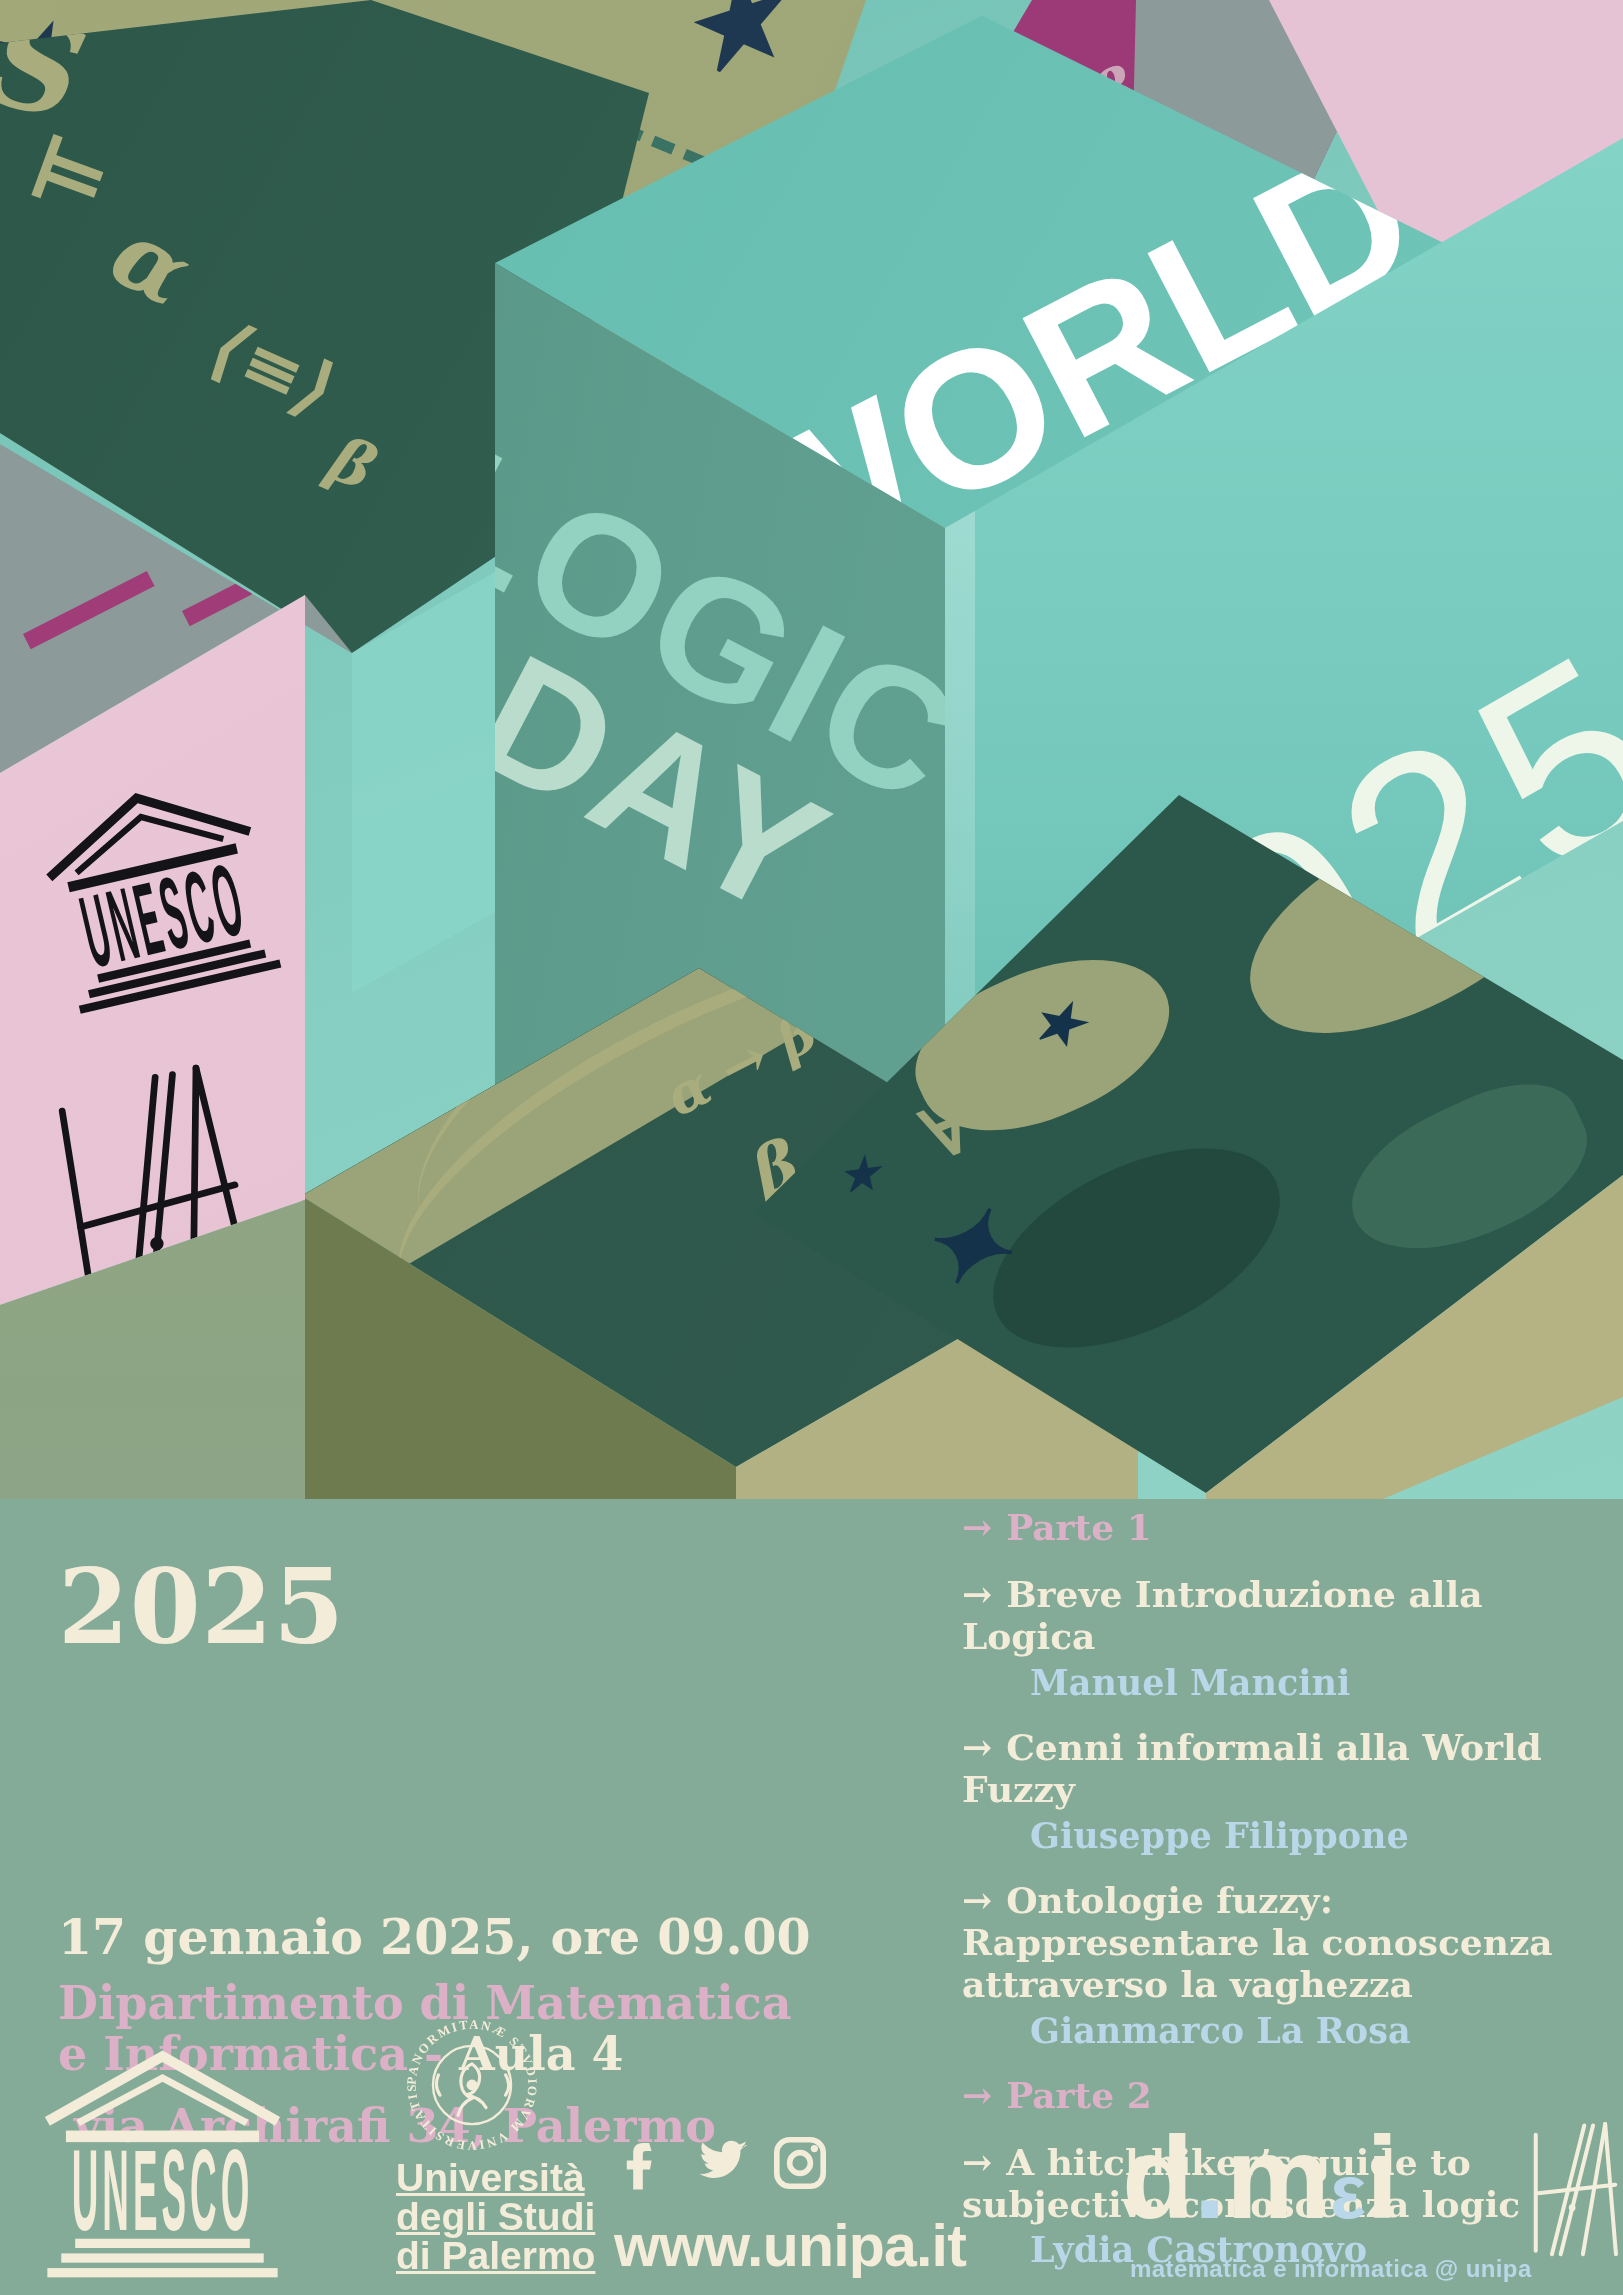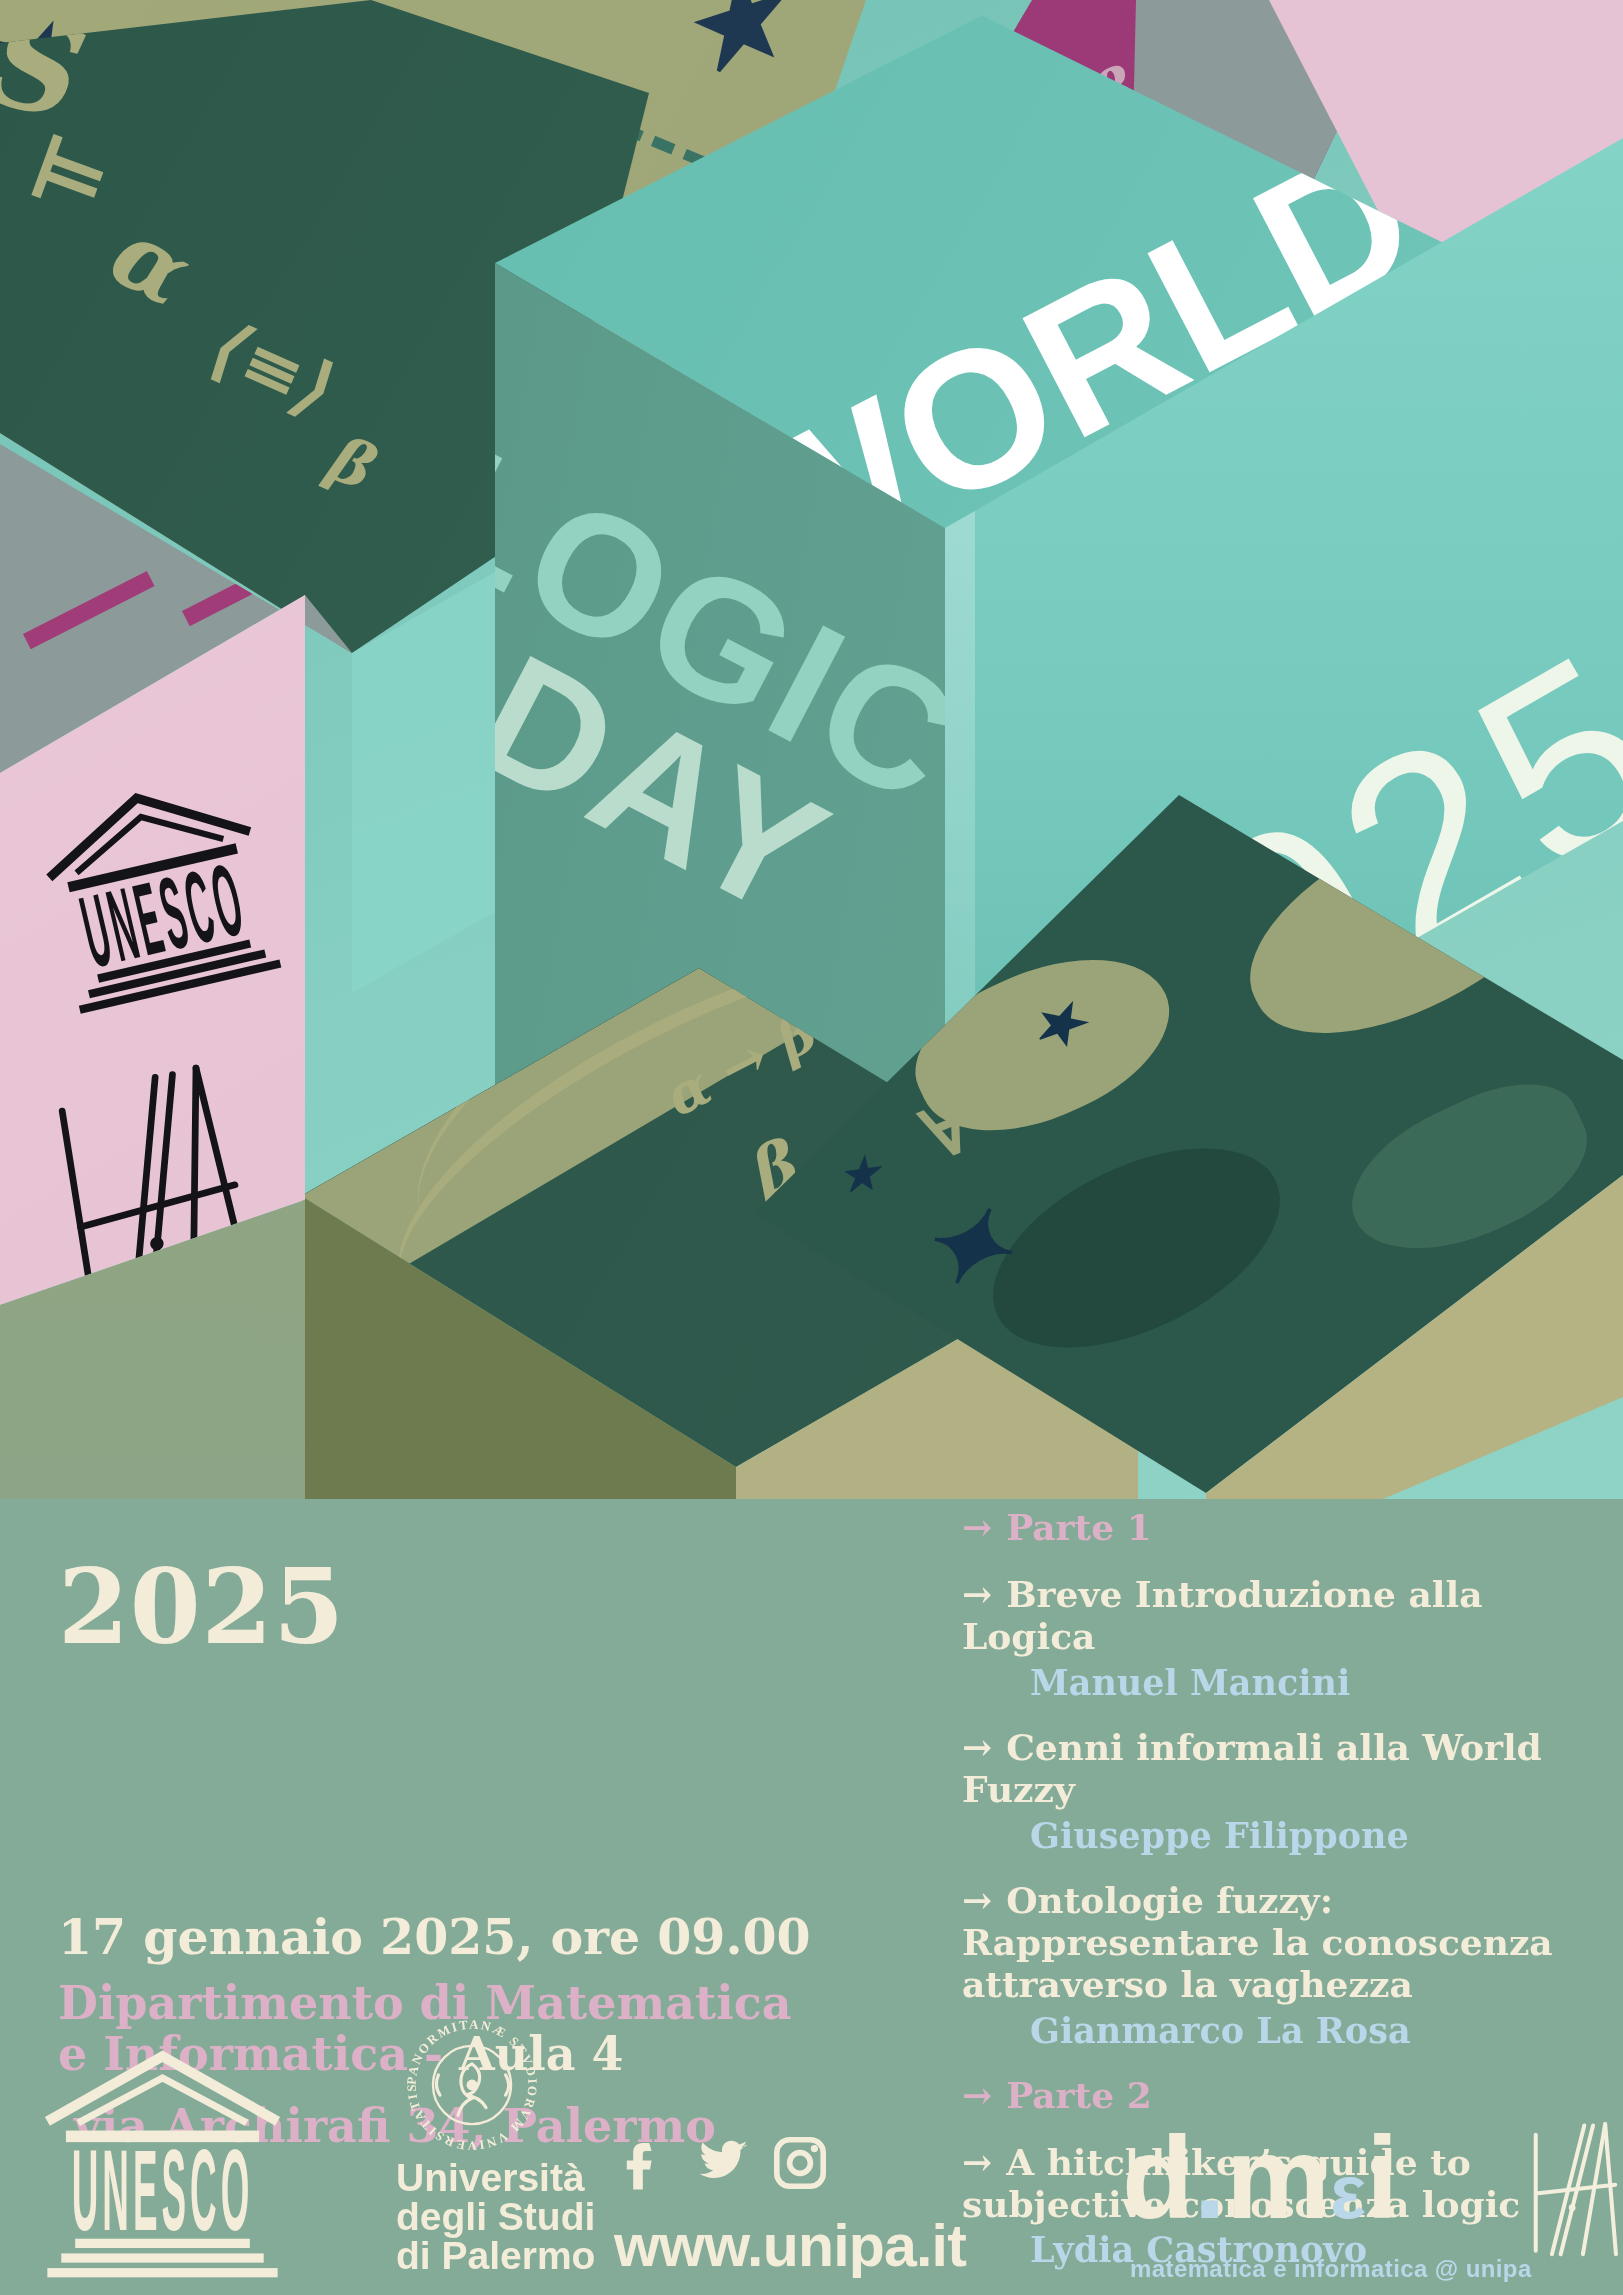--- a/index.html
+++ b/index.html
@@ -55,21 +55,21 @@
   .venue3{left:58px;top:2099px;font-size:46px;font-weight:bold;margin-left:16px;}
   .program{left:962px;top:1506px;width:665px;}
   .part-label{font-size:36px;font-weight:bold;margin-bottom:25px;}
   .talk-title{font-size:36px;font-weight:bold;line-height:1.17;margin-bottom:4.6px;}
   .speaker{font-size:35px;font-weight:bold;margin-left:68px;margin-bottom:23px;}
   .arrow{margin-right:14px;}
   
   .footer-sans{font-family:"Liberation Sans",sans-serif;}
   .unesco-footer{left:35px;top:2044px;width:255px;color:#f2ecd9;}
   .seal{left:390px;top:2003px;width:164px;color:#f2ecd9;}
-  .uniname{left:396px;top:2158px;font-size:39px;font-weight:bold;line-height:1.0;color:#f2ecd9;}
+  .uniname{left:396px;top:2158px;font-size:39px;font-weight:bold;line-height:1.0;color:#f2ecd9;text-decoration:underline;}
   .socials{left:614px;top:2135px;display:flex;gap:23px;color:#f2ecd9;}
   .socials svg{width:56px;height:56px;}
   .website{left:614px;top:2212px;font-size:59px;font-weight:bold;color:#f2ecd9;letter-spacing:-0.8px;}
   .dmi{left:1122px;top:2119px;display:flex;align-items:baseline;font-weight:bold;line-height:1;}
   .dmi .big{font-size:117px;} .dmi .dot{font-size:117px;color:#b9d7e9;} .dmi .eps{font-size:76px;color:#b9d7e9;}
   .dmi-tag{left:1130px;top:2255px;font-size:24px;font-weight:bold;color:#b9d7e9;letter-spacing:0.4px;}
   .wld-footer{left:1529px;top:2116px;width:91px;color:#f4eedd;}
   .panel-logo{transform-origin:0 0;color:#141418;}
 </style>
 </head>

